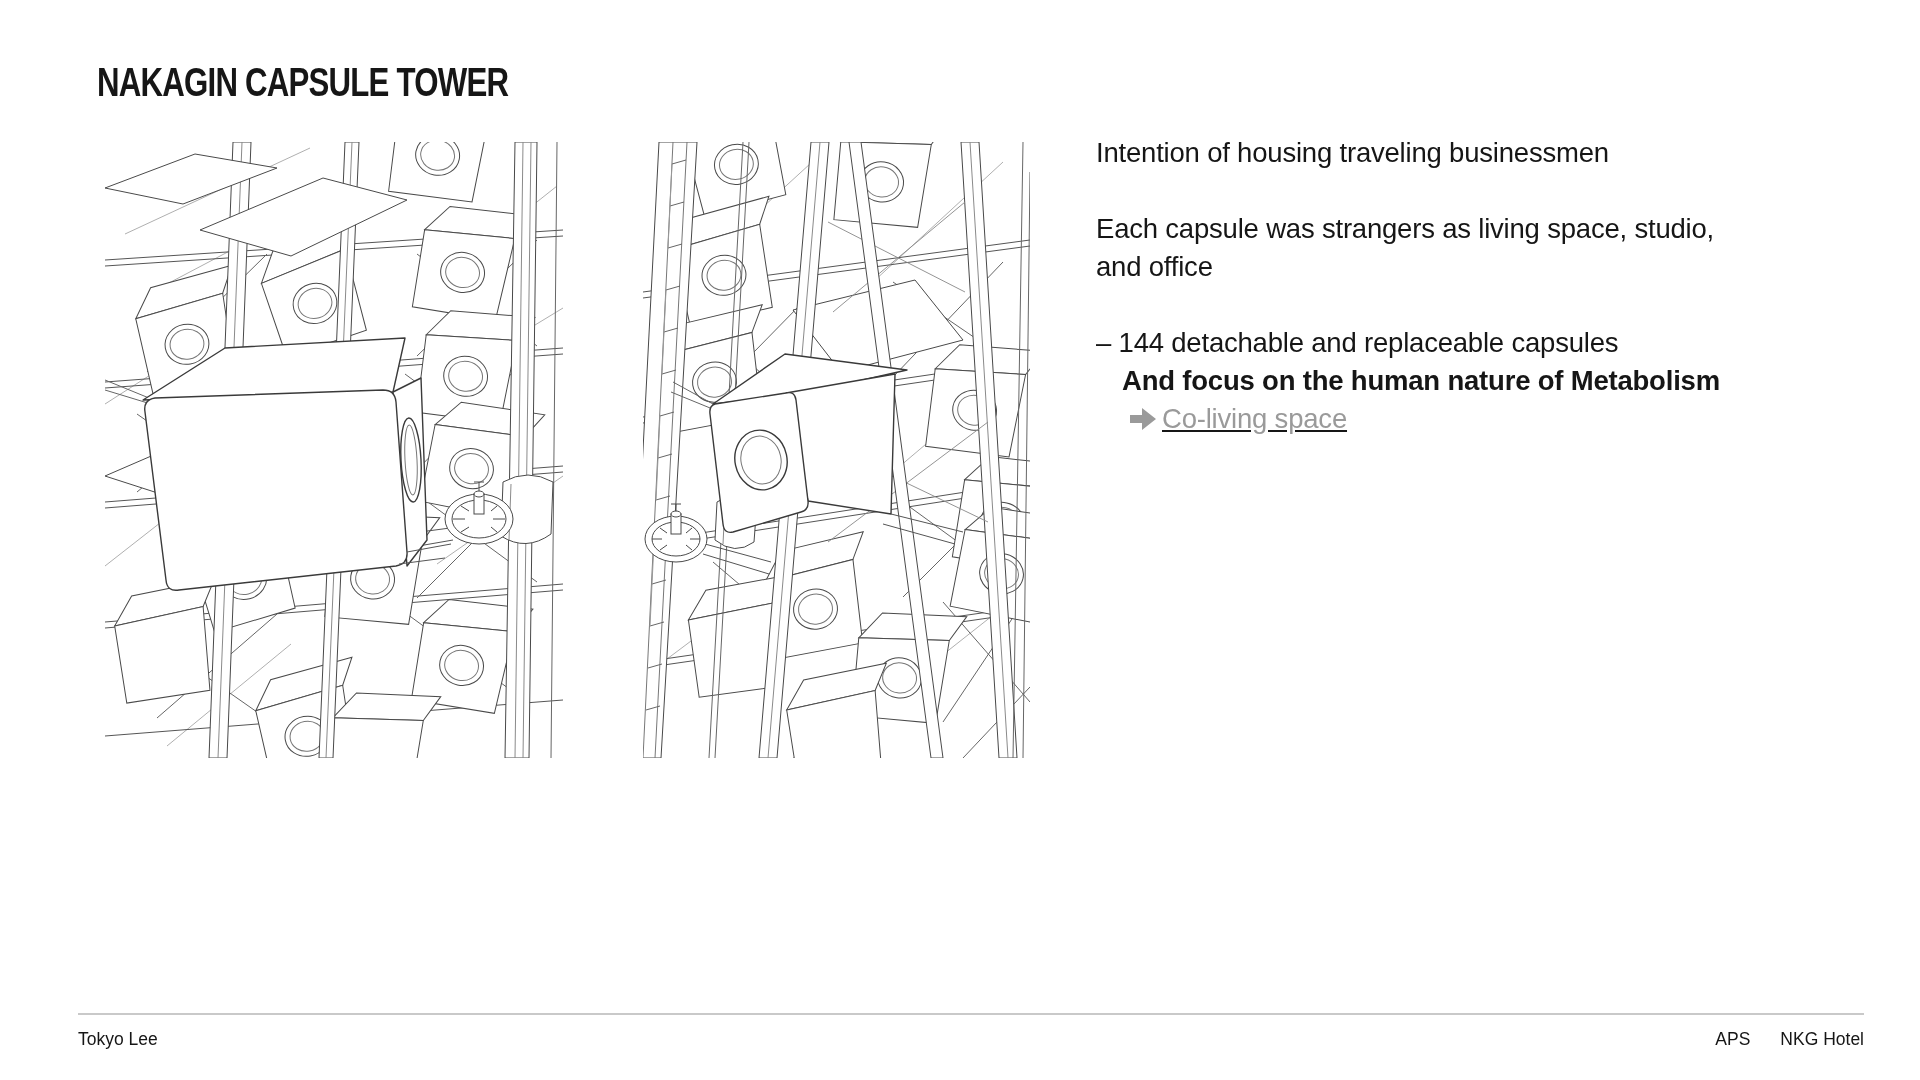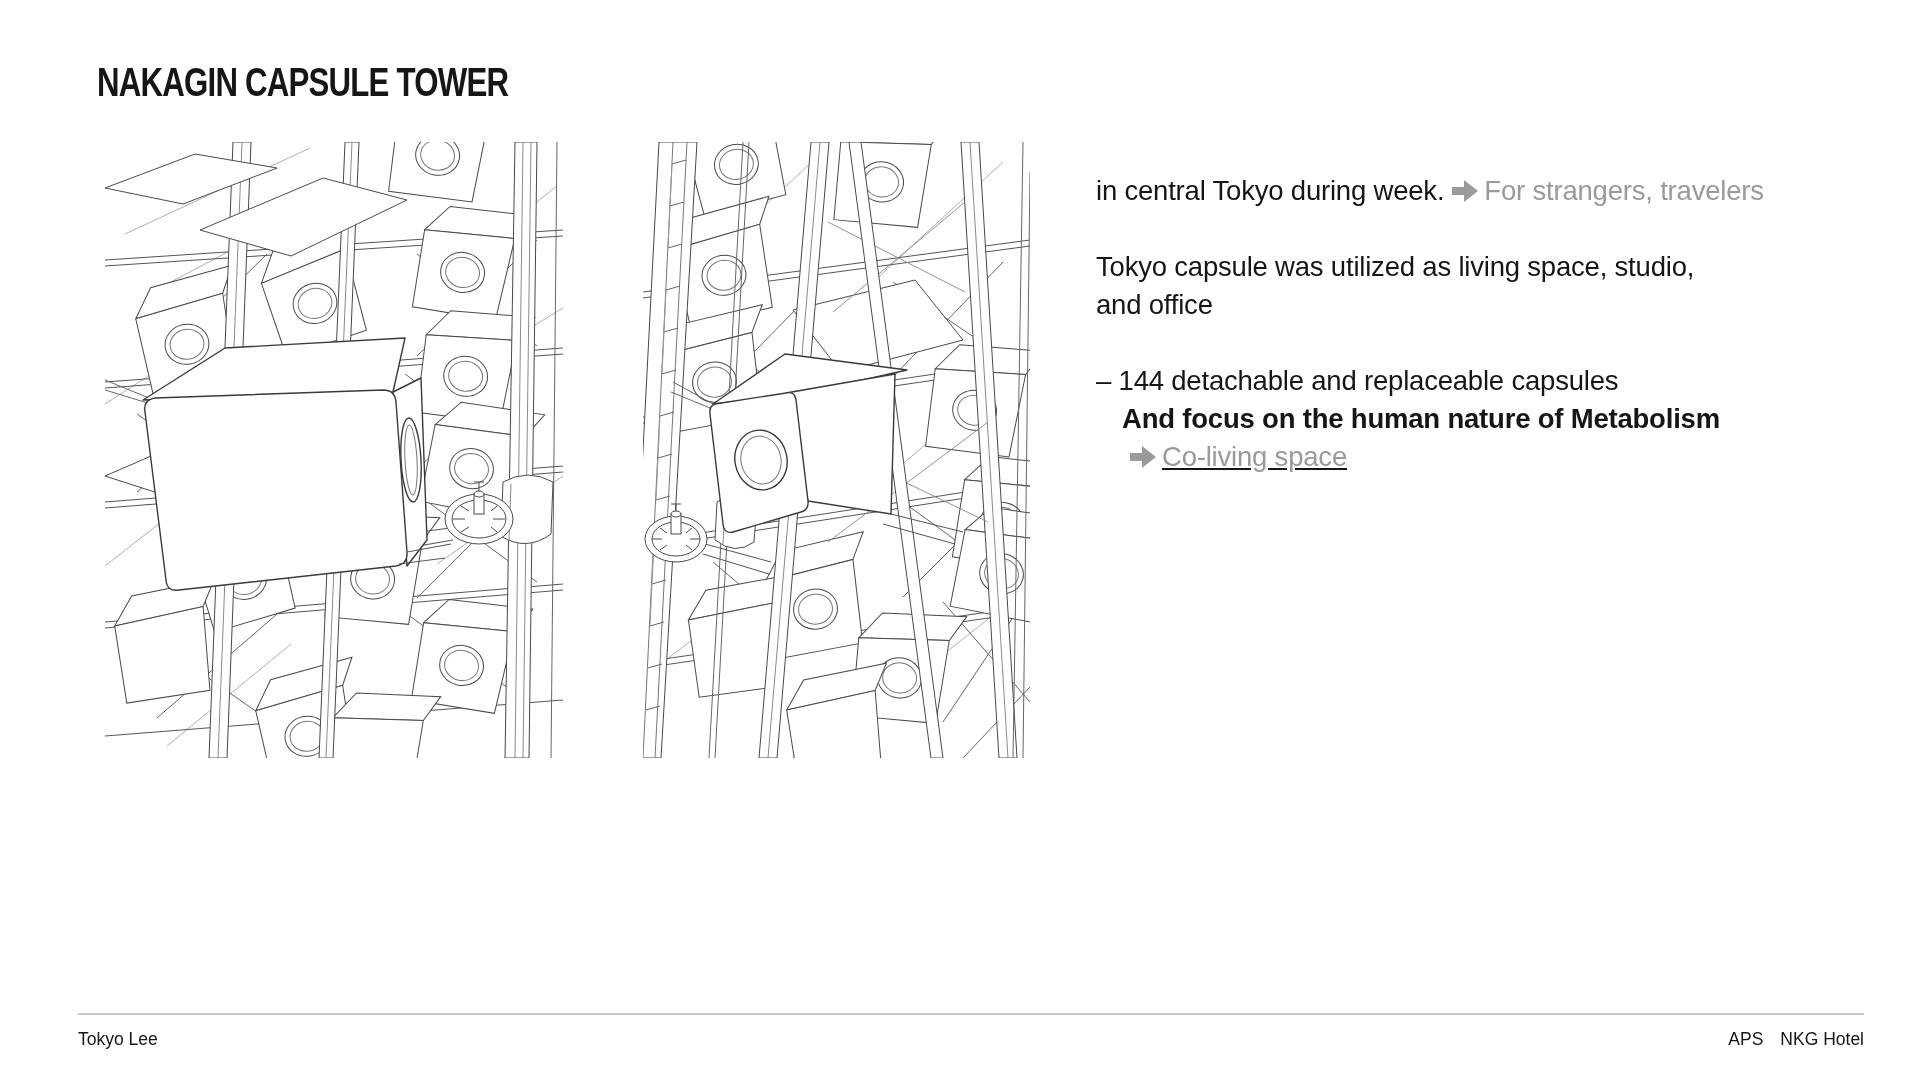--- a/index.html
+++ b/index.html
@@ -29,21 +29,21 @@
   }
   .textcol p{margin:0 0 38px 0;}
   .textcol .row{white-space:nowrap;}
   .muted{color:var(--annotation);}
   .arrow-icon{display:inline-block;vertical-align:-2px;margin:0 6px 0 8px;}
   .indent1{padding-left:26px;font-weight:bold;}
   .indent2{padding-left:34px;text-decoration:underline;}
 
   .footer-rule{position:absolute;left:78px;top:1013px;width:1786px;height:2px;background:var(--footer_rule);}
   .footer-author{position:absolute;left:78px;top:1028px;font-size:17.5px;line-height:22px;}
-  .footer-right{position:absolute;right:56px;top:1028px;display:flex;gap:17px;font-size:17.5px;line-height:22px;text-align:center;}
+  .footer-right{position:absolute;right:56px;top:1028px;display:flex;gap:30px;font-size:17.5px;line-height:22px;text-align:center;}
 </style>
 </head>
 <body>
 
 <div class="slide">
 
   <h1 class="title">NAKAGIN CAPSULE TOWER</h1>
 
   <figure class="panel panel-left">
     <svg viewBox="0 0 458 616">
@@ -203,27 +203,24 @@
         <path d="M72,262 Q66,264 67,272 L80,382 Q81,392 90,390 L158,370 Q166,368 165,359 L153,258 Q152,249 143,251 Z" fill="#fff"></path>
         <ellipse cx="118" cy="318" rx="26" ry="30" fill="#fff" transform="rotate(-12 118 318)"></ellipse>
         <ellipse cx="118" cy="318" rx="20" ry="24" fill="none" stroke="#777" stroke-width="1" transform="rotate(-12 118 318)"></ellipse>
         <path d="M248 372 L320 390 M240 382 L312 402" stroke-width="1" stroke="#555" fill="none"></path>
       </g>
     </svg>
   </figure>
 
   <div class="textcol">
     <p>
-      <br>
-      <span class="row"><span>in central Tokyo during week.</span><svg class="arrow-icon" width="26" height="22" viewBox="0 0 26 22">
-            <path d="M0 7 H12 V0 L26 11 L12 22 V15 H0 Z" fill="#9a9a9a"></path>
-          </svg><span class="muted">For strangers, travelers</span></span>
+      <span class="row">Intention of housing traveling businessmen</span><br>
     </p>
     <p>
-      <span class="row">Tokyo capsule was utilized as living space, studio,</span><br>
+      <span class="row">Each capsule was strangers as living space, studio,</span><br>
       <span class="row">and office</span>
     </p>
     <div>
       <div class="row">– 144 detachable and replaceable capsules</div>
       <div class="row indent1">And focus on the human nature of Metabolism</div>
       <div class="row indent2"><svg class="arrow-icon" style="margin-left:0" width="26" height="22" viewBox="0 0 26 22">
             <path d="M0 7 H12 V0 L26 11 L12 22 V15 H0 Z" fill="#9a9a9a"></path>
           </svg><span class="muted">Co-living space</span></div>
     </div>
   </div>

